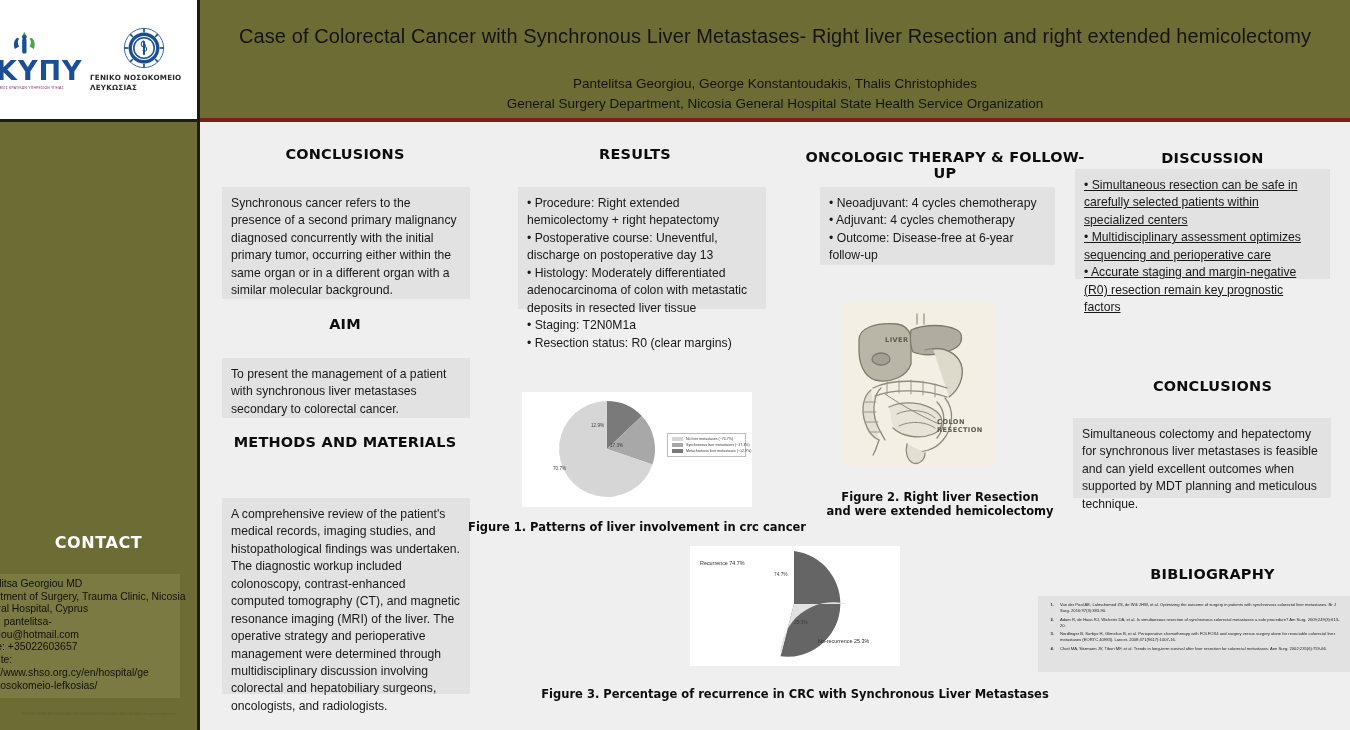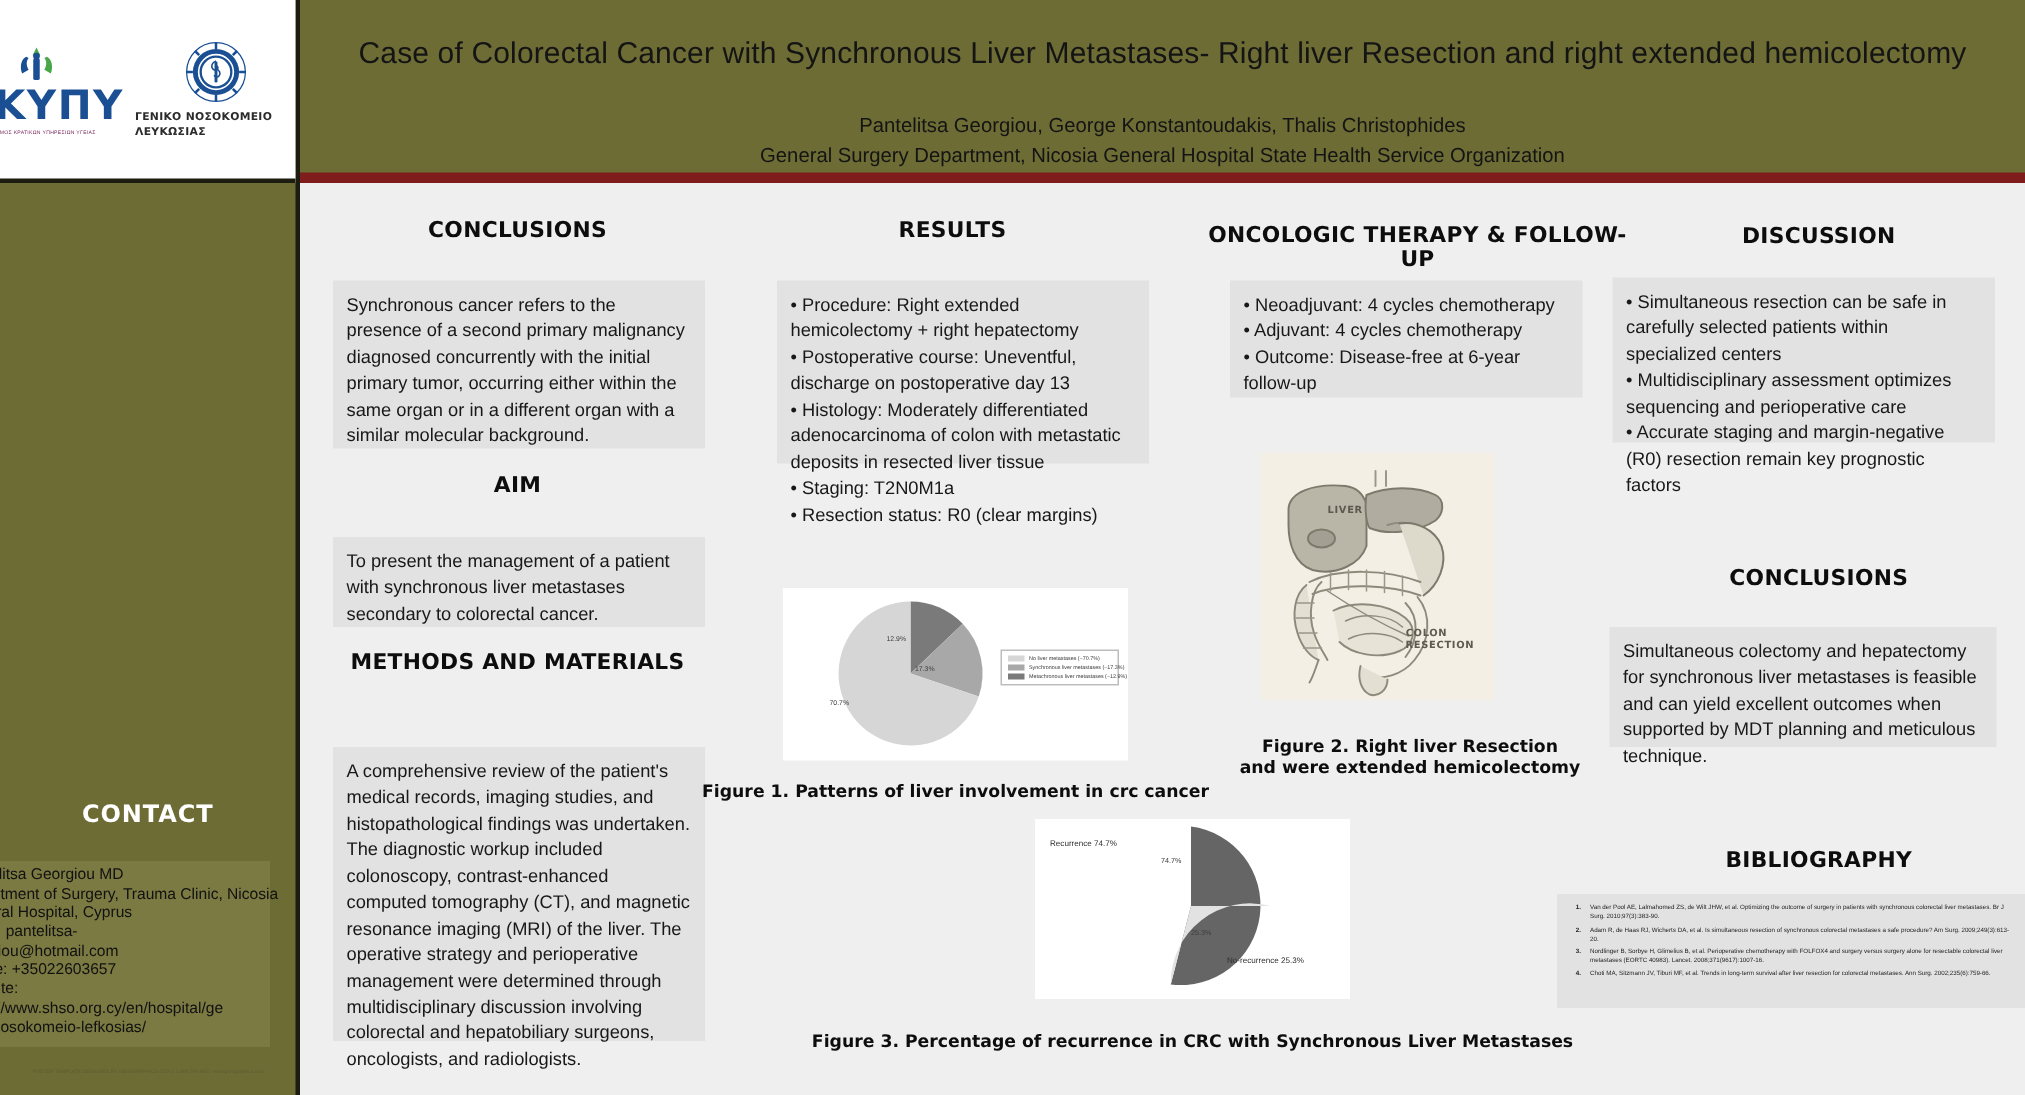--- a/index.html
+++ b/index.html
@@ -102,21 +102,21 @@
     font-size: 3.4px;
     line-height: 1.5;
   }
 
   
   .header {
     position: absolute;
     left: 200px; top: 0;
     width: 1150px; height: 122px;
     background: #6d6c35;
-    border-bottom: 7px solid #7f1d1d;
+    border-bottom: 4px solid #7f1d1d;
     text-align: center;
   }
   .poster-title {
     margin-top: 25px;
     font-size: 20px;
     color: #141414;
     font-weight: normal;
     letter-spacing: .1px;
   }
   .poster-authors {
@@ -425,21 +425,21 @@
         <span>RESECTION</span>
       </div>
     </div>
 
     <div class="figcap" style="left:600px; top:368px; width:280px;">
       <div>Figure 2. Right liver Resection</div>
       <div>and were extended hemicolectomy</div>
     </div>
 
     <div class="col-head" style="left:880px; top:28px; width:265px;">DISCUSSION</div>
-    <div class="panel" style="left:875px; top:63px; width:255px; height:110px; white-space:pre-line;">• Simultaneous resection can be safe in carefully selected patients within specialized centers
+    <div class="panel" style="left:875px; top:47px; width:255px; height:110px; white-space:pre-line;text-decoration:underline;">• Simultaneous resection can be safe in carefully selected patients within specialized centers
 • Multidisciplinary assessment optimizes sequencing and perioperative care
 • Accurate staging and margin-negative (R0) resection remain key prognostic factors</div>
 
     <div class="col-head" style="left:880px; top:256px; width:265px;">CONCLUSIONS</div>
     <div class="panel" style="left:873px; top:296px; width:258px; height:80px;">Simultaneous colectomy and hepatectomy for synchronous liver metastases is feasible and can yield excellent outcomes when supported by MDT planning and meticulous technique.</div>
 
     <div class="col-head" style="left:880px; top:444px; width:265px;">BIBLIOGRAPHY</div>
 
     <div class="bib-box" style="left:838px; top:474px; width:312px; height:76px;">
       <div class="bib-item">

